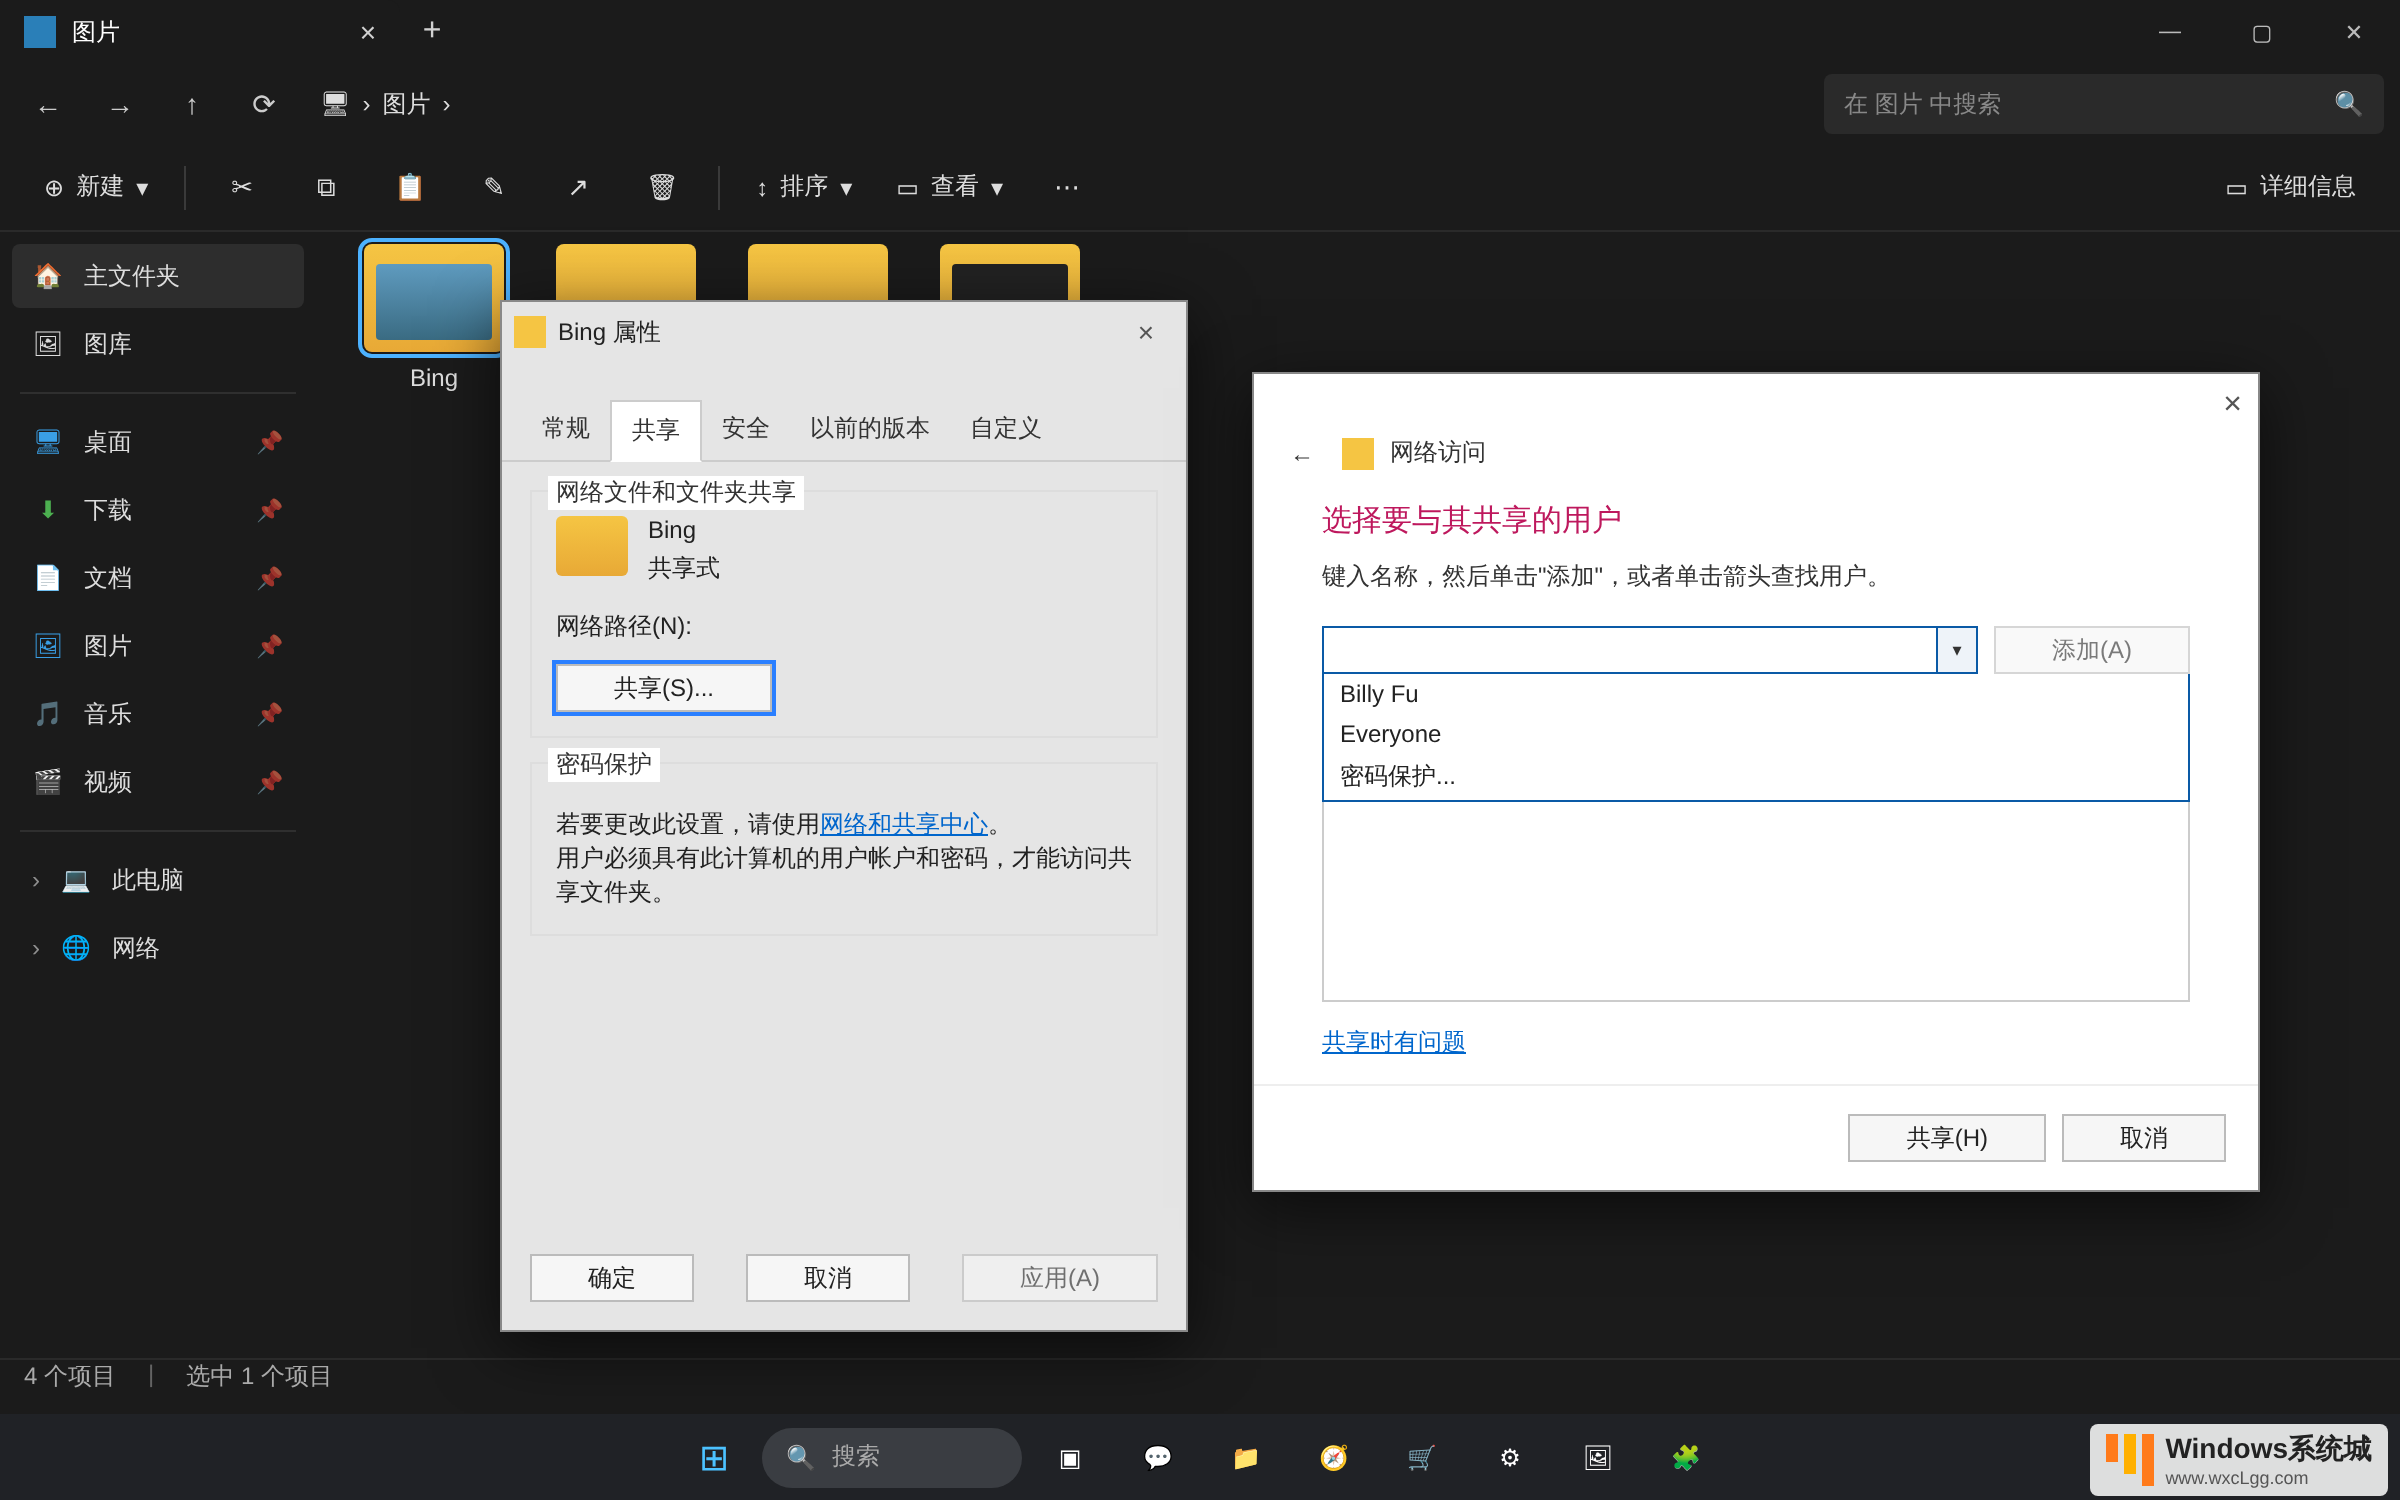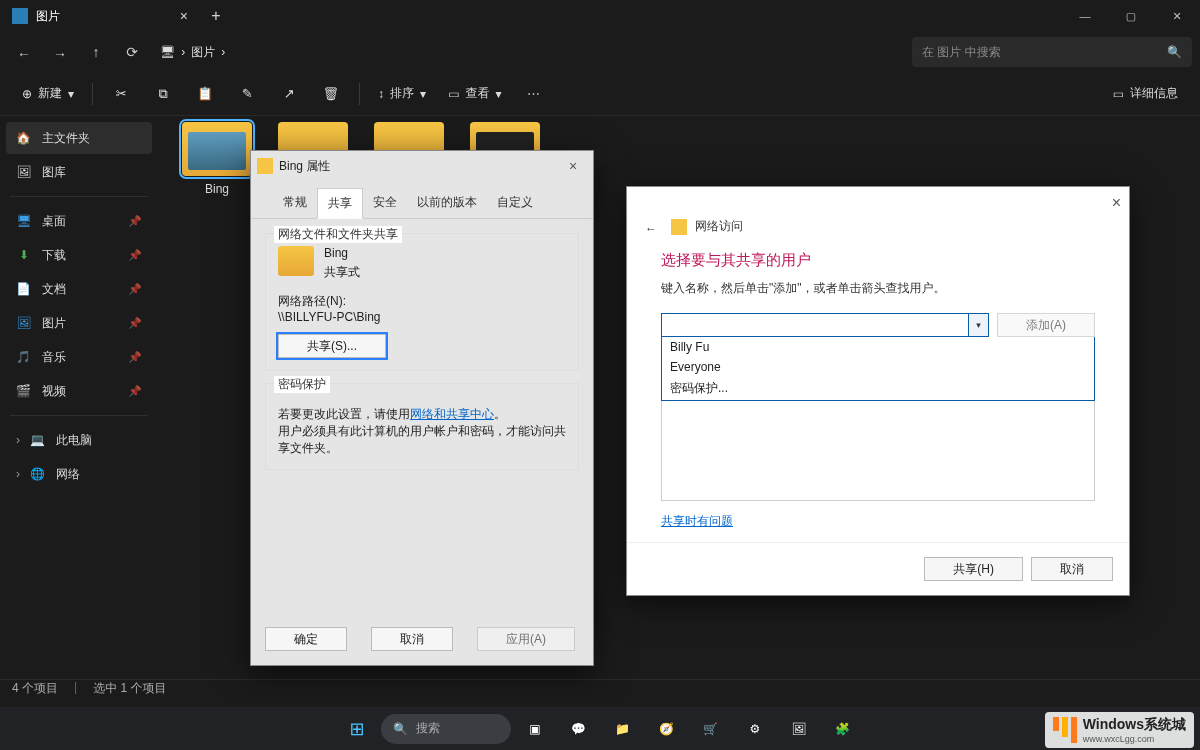--- a/index.html
+++ b/index.html
@@ -36,32 +36,32 @@
 .folder.sel .thumb{outline:2px solid #4cb2ff;outline-offset:1px}
 .statusbar{position:absolute;left:0;right:0;bottom:43px;height:28px;display:flex;align-items:flex-start;padding:0 12px;gap:16px;color:#aaa;font-size:12px;border-top:1px solid #2a2a2a}
 .taskbar{position:absolute;left:0;right:0;bottom:0;height:43px;background:#202226;display:flex;align-items:center;justify-content:center;gap:4px}
 .tkicon{width:40px;height:40px;display:flex;align-items:center;justify-content:center;border-radius:4px}
 .tksearch{width:130px;height:30px;background:#3a3d42;border-radius:15px;display:flex;align-items:center;padding:0 12px;color:#aaa;gap:8px}
 
 .propdlg{position:absolute;left:250px;top:150px;width:344px;height:516px;background:#e5e5e5;color:#222;border:1px solid #888;box-shadow:0 8px 30px rgba(0,0,0,.6);display:flex;flex-direction:column}
 .propdlg .titlebar2{height:30px;display:flex;align-items:center;padding:0 6px;font-size:12px;gap:6px}
 .propdlg .titlebar2 .icn{width:16px;height:16px;background:#f5c543}
 .propdlg .titlebar2 .x{margin-left:auto;width:28px;text-align:center;font-size:14px;color:#555}
-.tabs{display:flex;border-bottom:1px solid #ccc;padding:0 22px;margin-top:7px}
+.tabs{display:flex;border-bottom:1px solid #ccc;padding:0 10px;margin-top:19px}
 .tabs div{padding:6px 10px;color:#333;cursor:default;font-size:12px}
 .tabs div.active{border:1px solid #ccc;border-bottom:1px solid #fff;margin-bottom:-1px;background:#fff}
 .propbody{flex:1;padding:14px;display:flex;flex-direction:column;gap:12px;overflow:hidden}
 .groupbox{border:1px solid #ddd;padding:12px 12px;position:relative}
 .groupbox>.legend{position:absolute;top:-8px;left:8px;background:#fff;padding:0 4px;font-size:12px;color:#333}
 .row{display:flex;gap:10px;align-items:flex-start}
 .foldericon{width:36px;height:30px;background:linear-gradient(#f5c543,#e8a936);border-radius:3px}
 .winbtn{display:inline-flex;align-items:center;justify-content:center;height:24px;padding:0 28px;border:1px solid #bbb;background:#f6f6f6;font-size:12px;min-width:74px}
 .winbtn.hl{outline:2px solid #2a7fff;outline-offset:0}
 .linklike{color:#0066cc;text-decoration:underline;cursor:pointer}
-.btnrow{margin-top:auto;display:flex;justify-content:flex-start;gap:24px;padding-top:8px}
+.btnrow{margin-top:auto;display:flex;justify-content:space-between;gap:4px;padding-top:8px}
 
 .wizard{position:absolute;left:626px;top:186px;width:504px;height:410px;background:#fff;color:#222;border:1px solid #888;box-shadow:0 8px 30px rgba(0,0,0,.6);display:flex;flex-direction:column}
 .wizard .top{height:34px;display:flex;align-items:center;padding:0 8px}
 .wizard .top .x{margin-left:auto;font-size:16px;color:#555}
 .wizard .hdr{display:flex;align-items:center;gap:8px;padding:0 18px;font-size:12px;color:#333}
 .wizard .hdr .ic{width:16px;height:16px;background:#f5c543}
 .wizard h2{font-size:15px;font-weight:400;color:#be185d;padding:16px 34px 6px}
 .wizard .sub{padding:4px 34px 14px;font-size:12px;color:#333}
 .combo{margin:2px 34px 0;display:flex;gap:8px}
 .combo input{flex:1;height:24px;border:1px solid #0a5aa6;padding:0 6px;font-size:12px;outline:none}
@@ -239,21 +239,20 @@
     <div class="groupbox">
       <div class="legend">网络文件和文件夹共享</div>
       <div class="row">
         <div class="foldericon"></div>
         <div>
           <div>Bing</div>
           <div style="margin-top:4px">共享式</div>
         </div>
       </div>
       <div style="margin-top:12px">网络路径(N):</div>
-      <div>\\BILLYFU-PC\Bing</div>
       <div style="margin-top:10px"><span class="winbtn hl">共享(S)...</span></div>
     </div>
     <div class="groupbox">
       <div class="legend">密码保护</div>
       <div style="margin-top:10px"><span>若要更改此设置，请使用</span><span class="linklike">网络和共享中心</span><span>。</span></div>
       <div>用户必须具有此计算机的用户帐户和密码，才能访问共享文件夹。</div>
     </div>
     <div class="btnrow">
       <span class="winbtn">确定</span>
       <span class="winbtn">取消</span>

